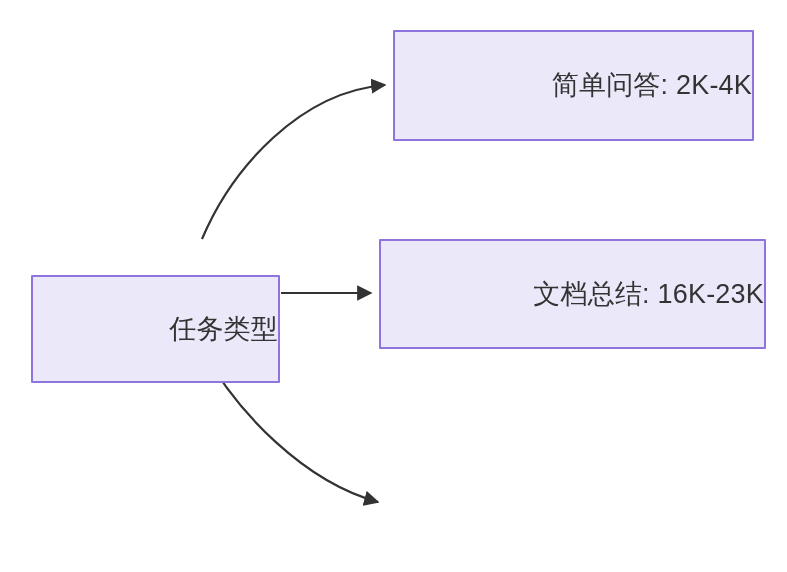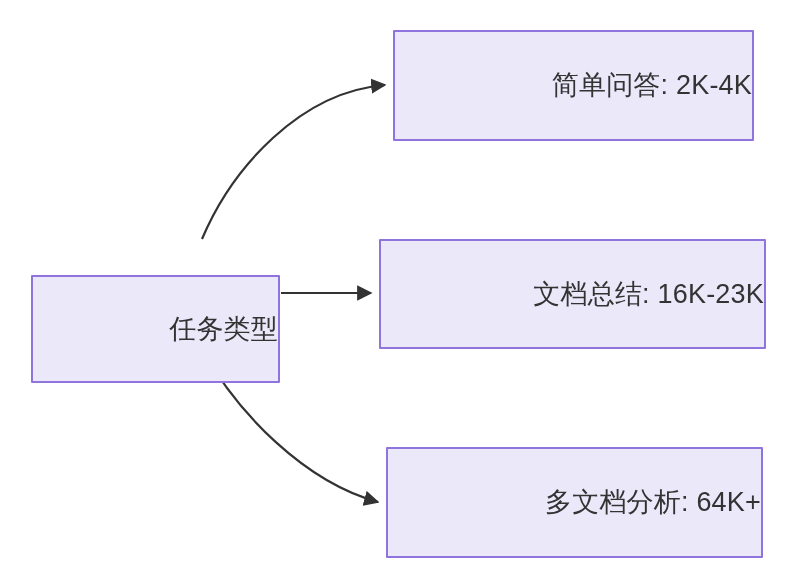--- a/index.html
+++ b/index.html
@@ -94,17 +94,14 @@
   </div>
 
   <div class="node" id="node-simple-qa">
     <span class="node-label">简单问答: 2K-4K</span>
   </div>
 
   <div class="node" id="node-doc-summary">
     <span class="node-label">文档总结: 16K-23K</span>
   </div>
 
-  <div class="node" id="node-multi-doc">
-    <span class="node-label">多文档分析: 64K+</span>
-  </div>
 
 </div>
 
 </body></html>

